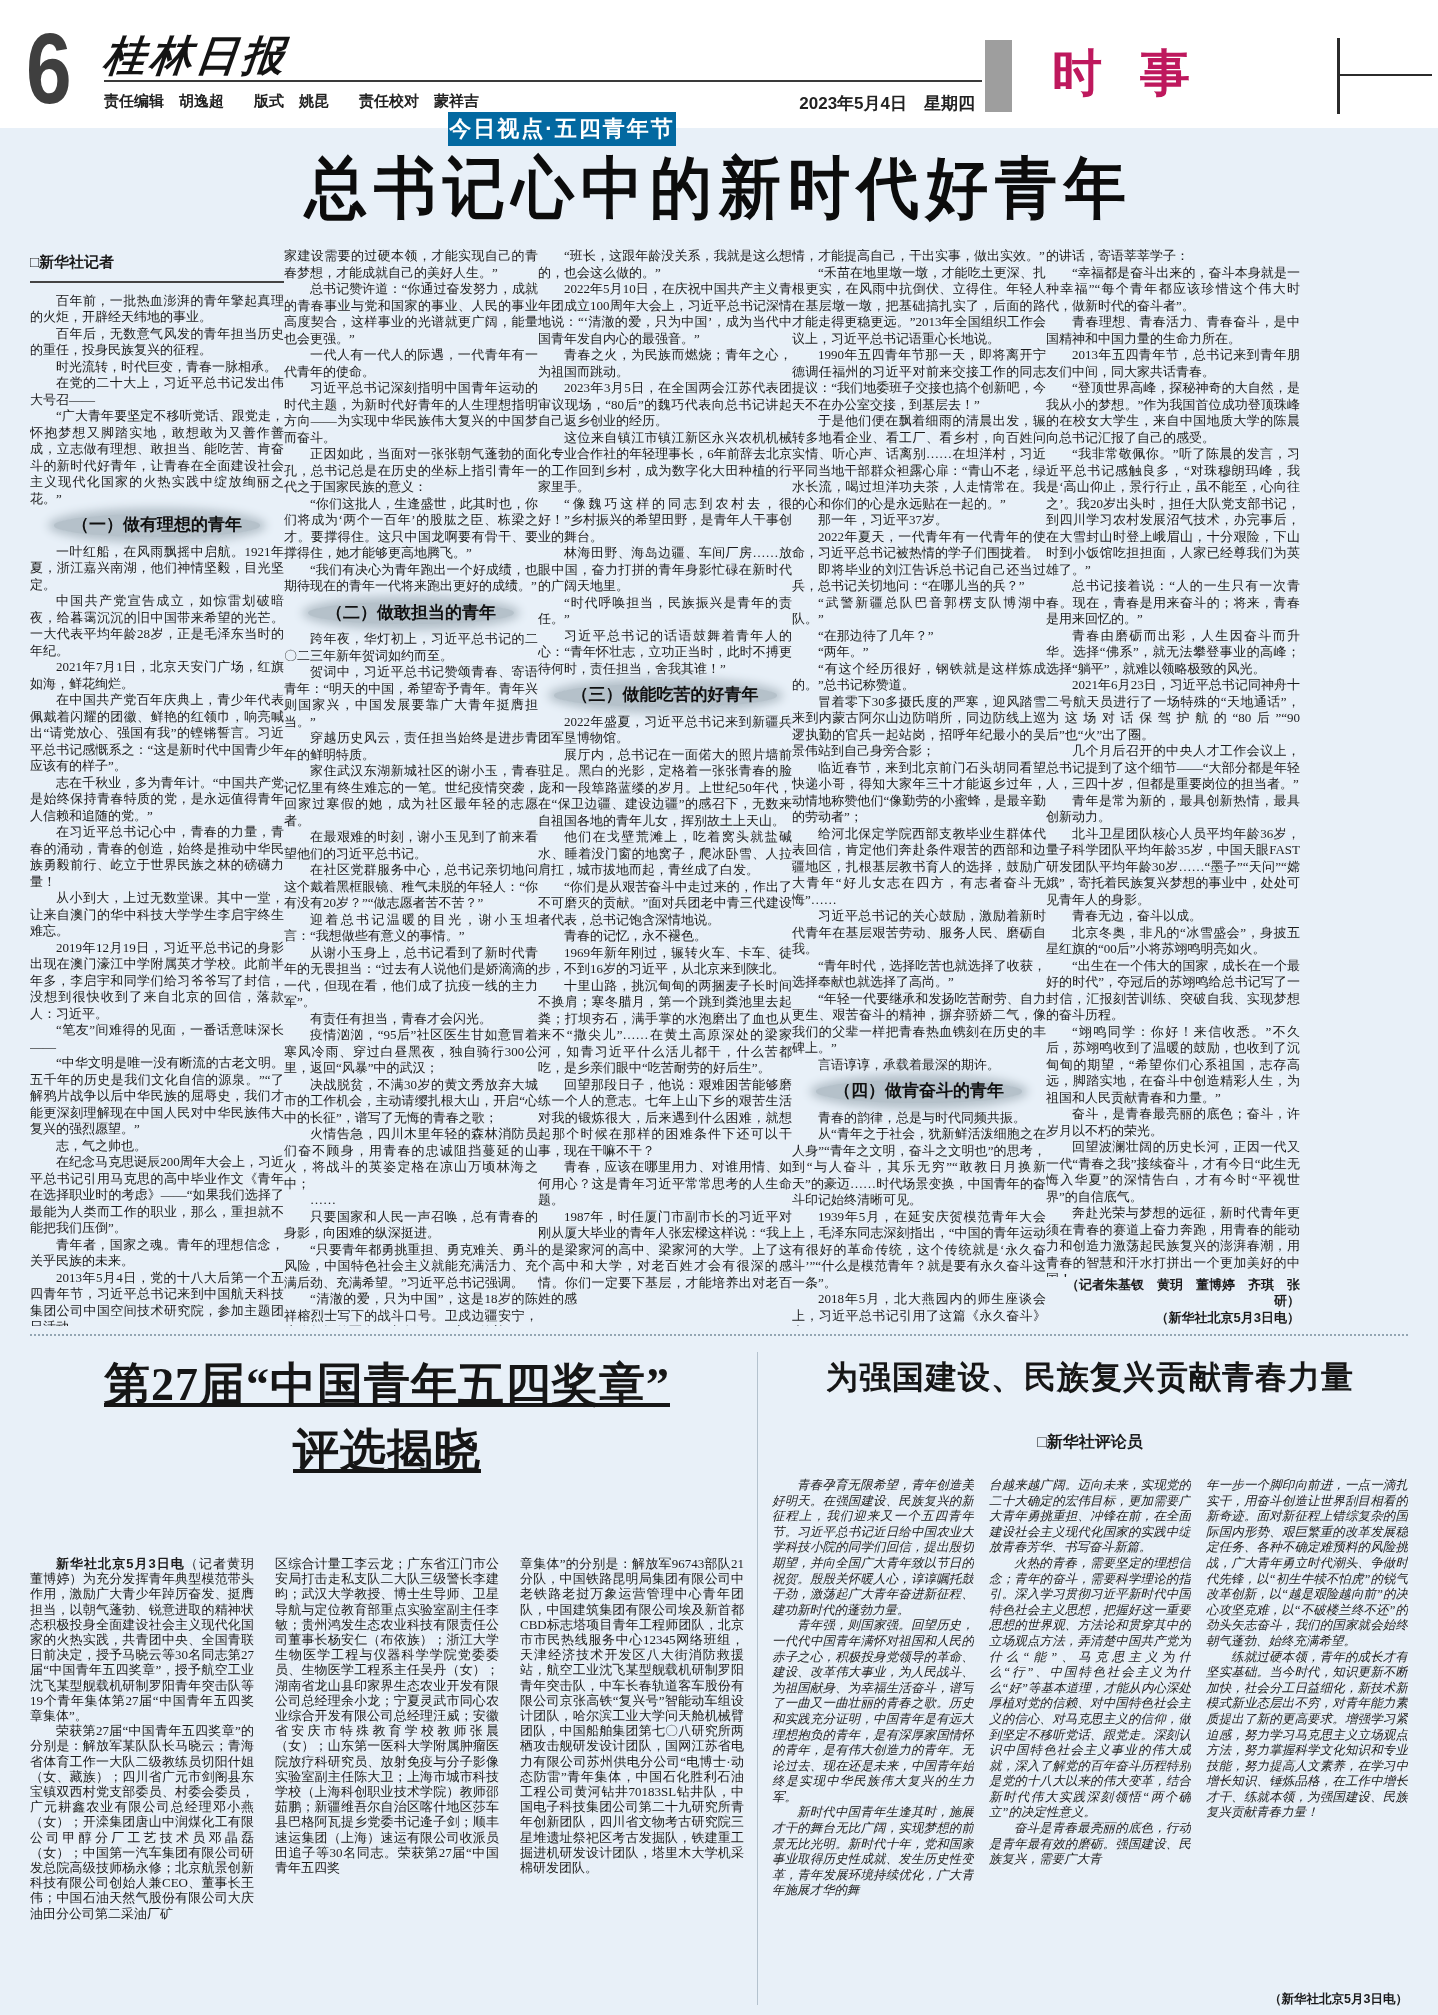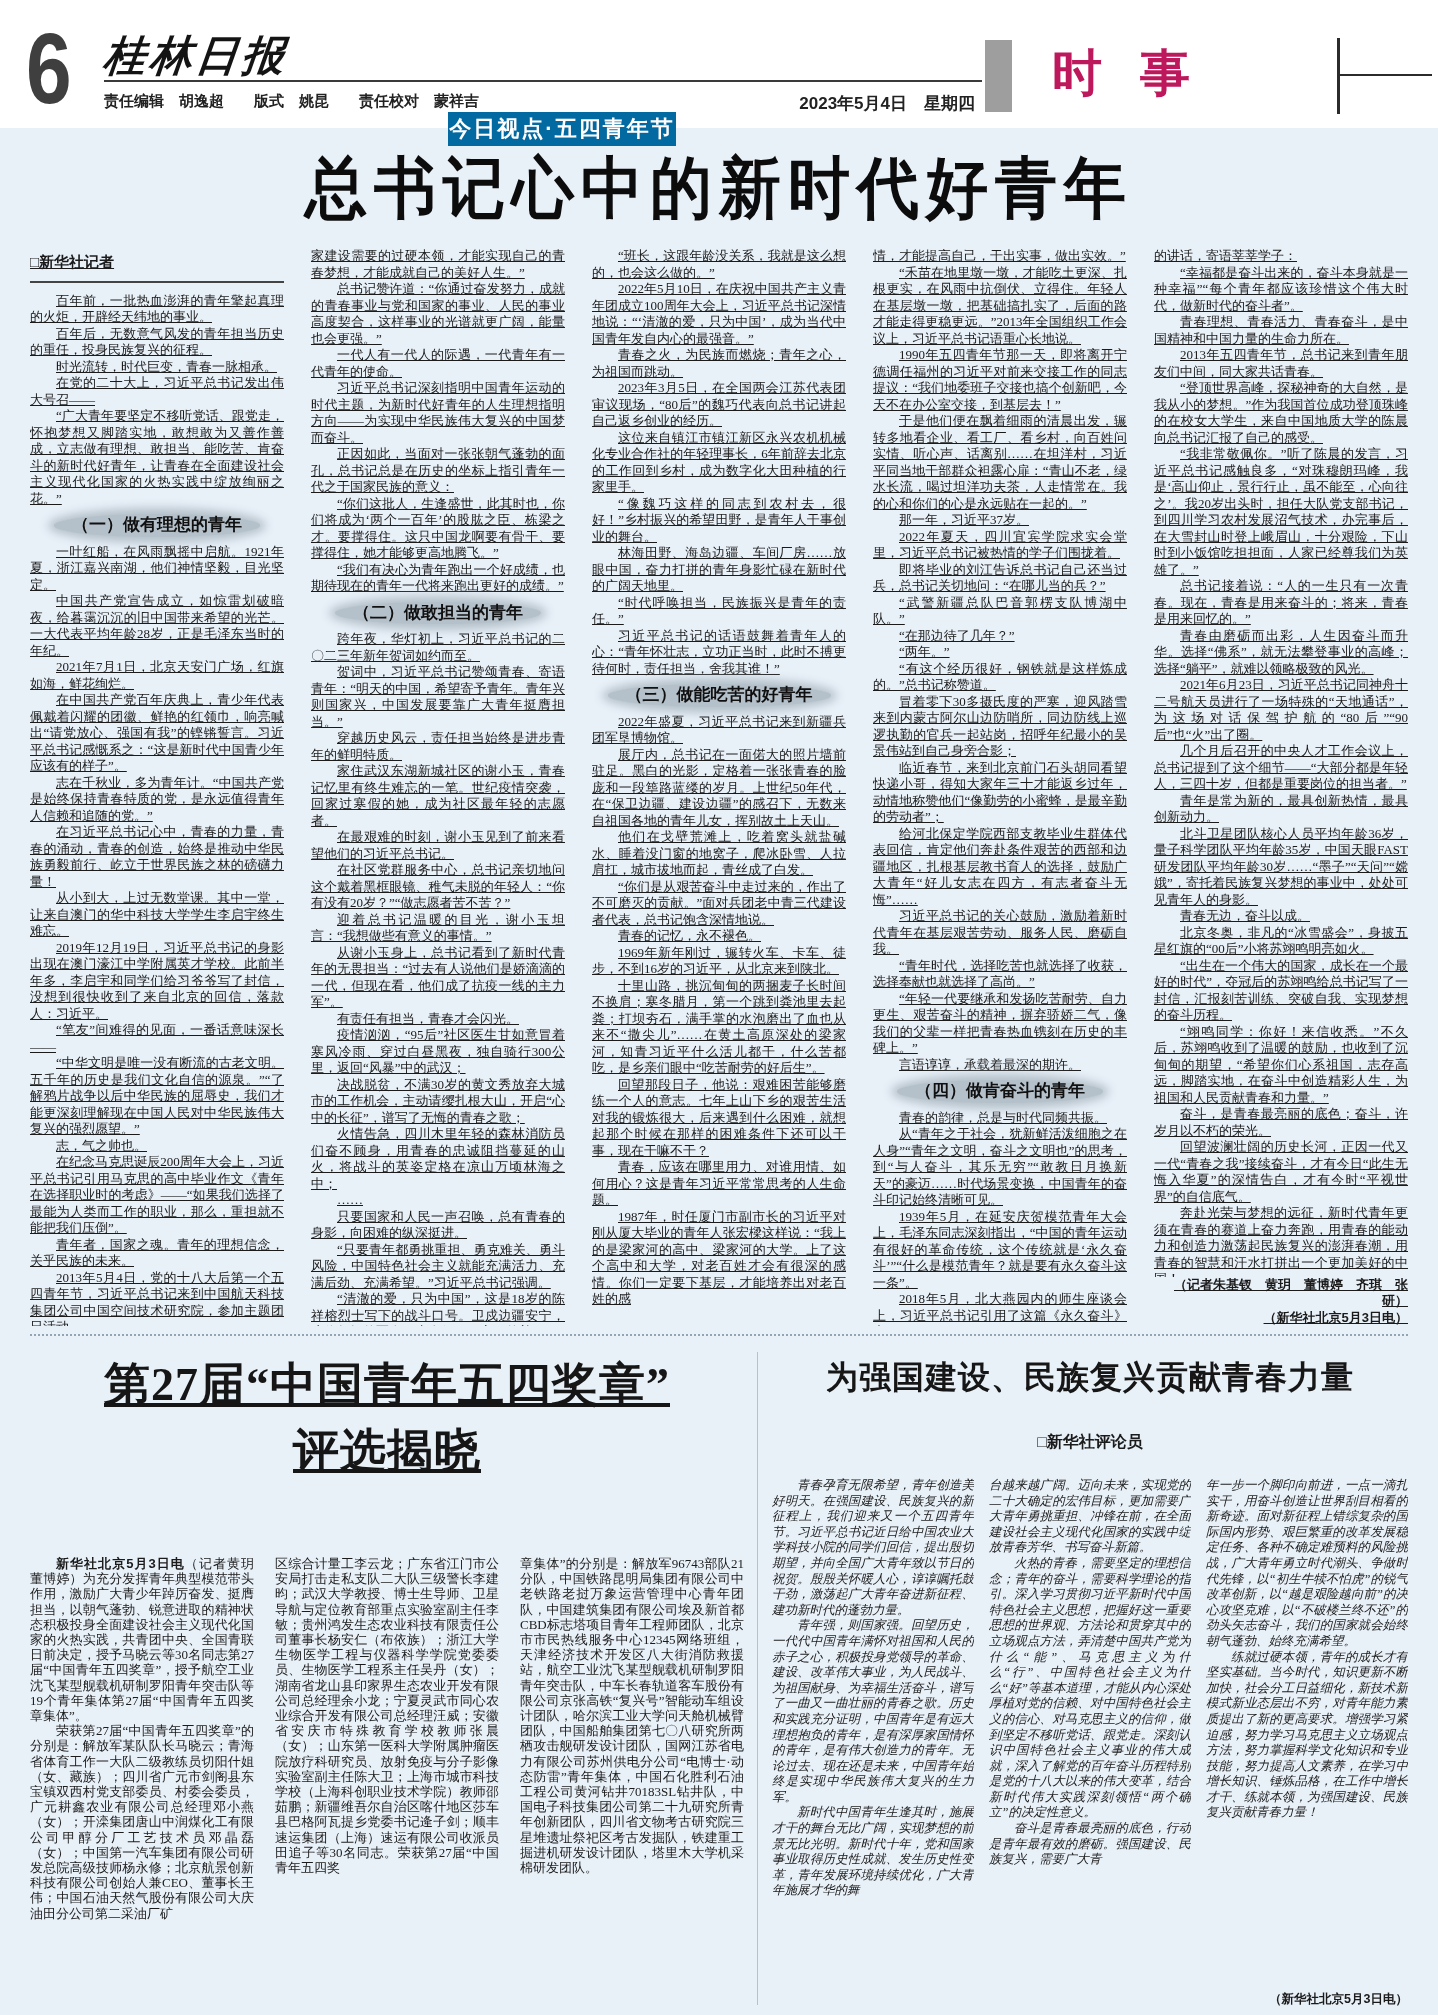--- a/index.html
+++ b/index.html
@@ -36,21 +36,21 @@
   .col p.p{text-indent:2em;}
   .col p.cont{text-indent:0;}
   .col p.byline{font-family:"Liberation Sans","DejaVu Sans",sans-serif;font-weight:bold;font-size:15px;
                 text-indent:0;border-bottom:2px solid #444;padding:6px 0 10px 0;margin-bottom:10px;}
   .col p.sign{font-family:"Liberation Sans","DejaVu Sans",sans-serif;font-weight:bold;text-align:right;text-indent:0;}
   .sec-head{text-align:center;margin:7px 0;font-family:"Liberation Sans","DejaVu Sans",sans-serif;
             font-weight:bold;font-size:17px;color:#101010;text-indent:0;}
   .sec-head span{display:inline-block;background:#b5c1ca;border-radius:50%;padding:3px 18px;
             box-shadow:0 0 10px 6px #b5c1ca;}
   
-  .art1{left:30px;top:248px;width:1378px;height:1078px;gap:27px;text-decoration:underline;}
+  .art1{left:30px;top:248px;width:1378px;height:1078px;}
   .art1 .col{width:254px;height:1078px;font-size:13px;line-height:16.5px;}
   
   .dotline{position:absolute;left:30px;top:1334px;width:1378px;border-top:2px dotted #93a5b2;}
   .divider-v{position:absolute;left:757px;top:1352px;height:653px;border-left:1px solid #b4c2ce;}
   
   .award-h{position:absolute;left:30px;top:1352px;width:714px;margin:0;text-align:center;
            font-size:46px;font-weight:bold;line-height:66px;letter-spacing:1px;color:#161616;text-decoration:underline;}
   .art2{left:30px;top:1556px;width:714px;height:452px;gap:21px;}
   .art2 .col{width:224px;height:452px;font-size:13px;line-height:15.2px;}
   .art2 b{font-family:"Liberation Sans","DejaVu Sans",sans-serif;}
@@ -162,21 +162,21 @@
           <p class="p">1987年，时任厦门市副市长的习近平对刚从厦大毕业的青年人张宏樑这样说：“我上的是梁家河的高中、梁家河的大学。上了这个高中和大学，对老百姓才会有很深的感情。你们一定要下基层，才能培养出对老百姓的感</p>
         </div>
     </div>
     <div class="col">
       <div class="body">
           <p class="cont">情，才能提高自己，干出实事，做出实效。”</p>
           <p class="p">“禾苗在地里墩一墩，才能吃土更深、扎根更实，在风雨中抗倒伏、立得住。年轻人在基层墩一墩，把基础搞扎实了，后面的路才能走得更稳更远。”2013年全国组织工作会议上，习近平总书记语重心长地说。</p>
           <p class="p">1990年五四青年节那一天，即将离开宁德调任福州的习近平对前来交接工作的同志提议：“我们地委班子交接也搞个创新吧，今天不在办公室交接，到基层去！”</p>
           <p class="p">于是他们便在飘着细雨的清晨出发，辗转多地看企业、看工厂、看乡村，向百姓问实情、听心声、话离别……在坦洋村，习近平同当地干部群众袒露心扉：“青山不老，绿水长流，喝过坦洋功夫茶，人走情常在。我的心和你们的心是永远贴在一起的。”</p>
           <p class="p">那一年，习近平37岁。</p>
-          <p class="p">2022年夏天，四川宜宾学院求实会堂里，习近平总书记被热情的学子们围拢着。</p>
+          <p class="p">2022年夏天，一代青年有一代青年的使命，习近平总书记被热情的学子们围拢着。</p>
           <p class="p">即将毕业的刘江告诉总书记自己还当过兵，总书记关切地问：“在哪儿当的兵？”</p>
           <p class="p">“武警新疆总队巴音郭楞支队博湖中队。”</p>
           <p class="p">“在那边待了几年？”</p>
           <p class="p">“两年。”</p>
           <p class="p">“有这个经历很好，钢铁就是这样炼成的。”总书记称赞道。</p>
           <p class="p">冒着零下30多摄氏度的严寒，迎风踏雪来到内蒙古阿尔山边防哨所，同边防线上巡逻执勤的官兵一起站岗，招呼年纪最小的吴景伟站到自己身旁合影；</p>
           <p class="p">临近春节，来到北京前门石头胡同看望快递小哥，得知大家年三十才能返乡过年，动情地称赞他们“像勤劳的小蜜蜂，是最辛勤的劳动者”；</p>
           <p class="p">给河北保定学院西部支教毕业生群体代表回信，肯定他们奔赴条件艰苦的西部和边疆地区，扎根基层教书育人的选择，鼓励广大青年“好儿女志在四方，有志者奋斗无悔”……</p>
           <p class="p">习近平总书记的关心鼓励，激励着新时代青年在基层艰苦劳动、服务人民、磨砺自我。</p>
           <p class="p">“青年时代，选择吃苦也就选择了收获，选择奉献也就选择了高尚。”</p>

